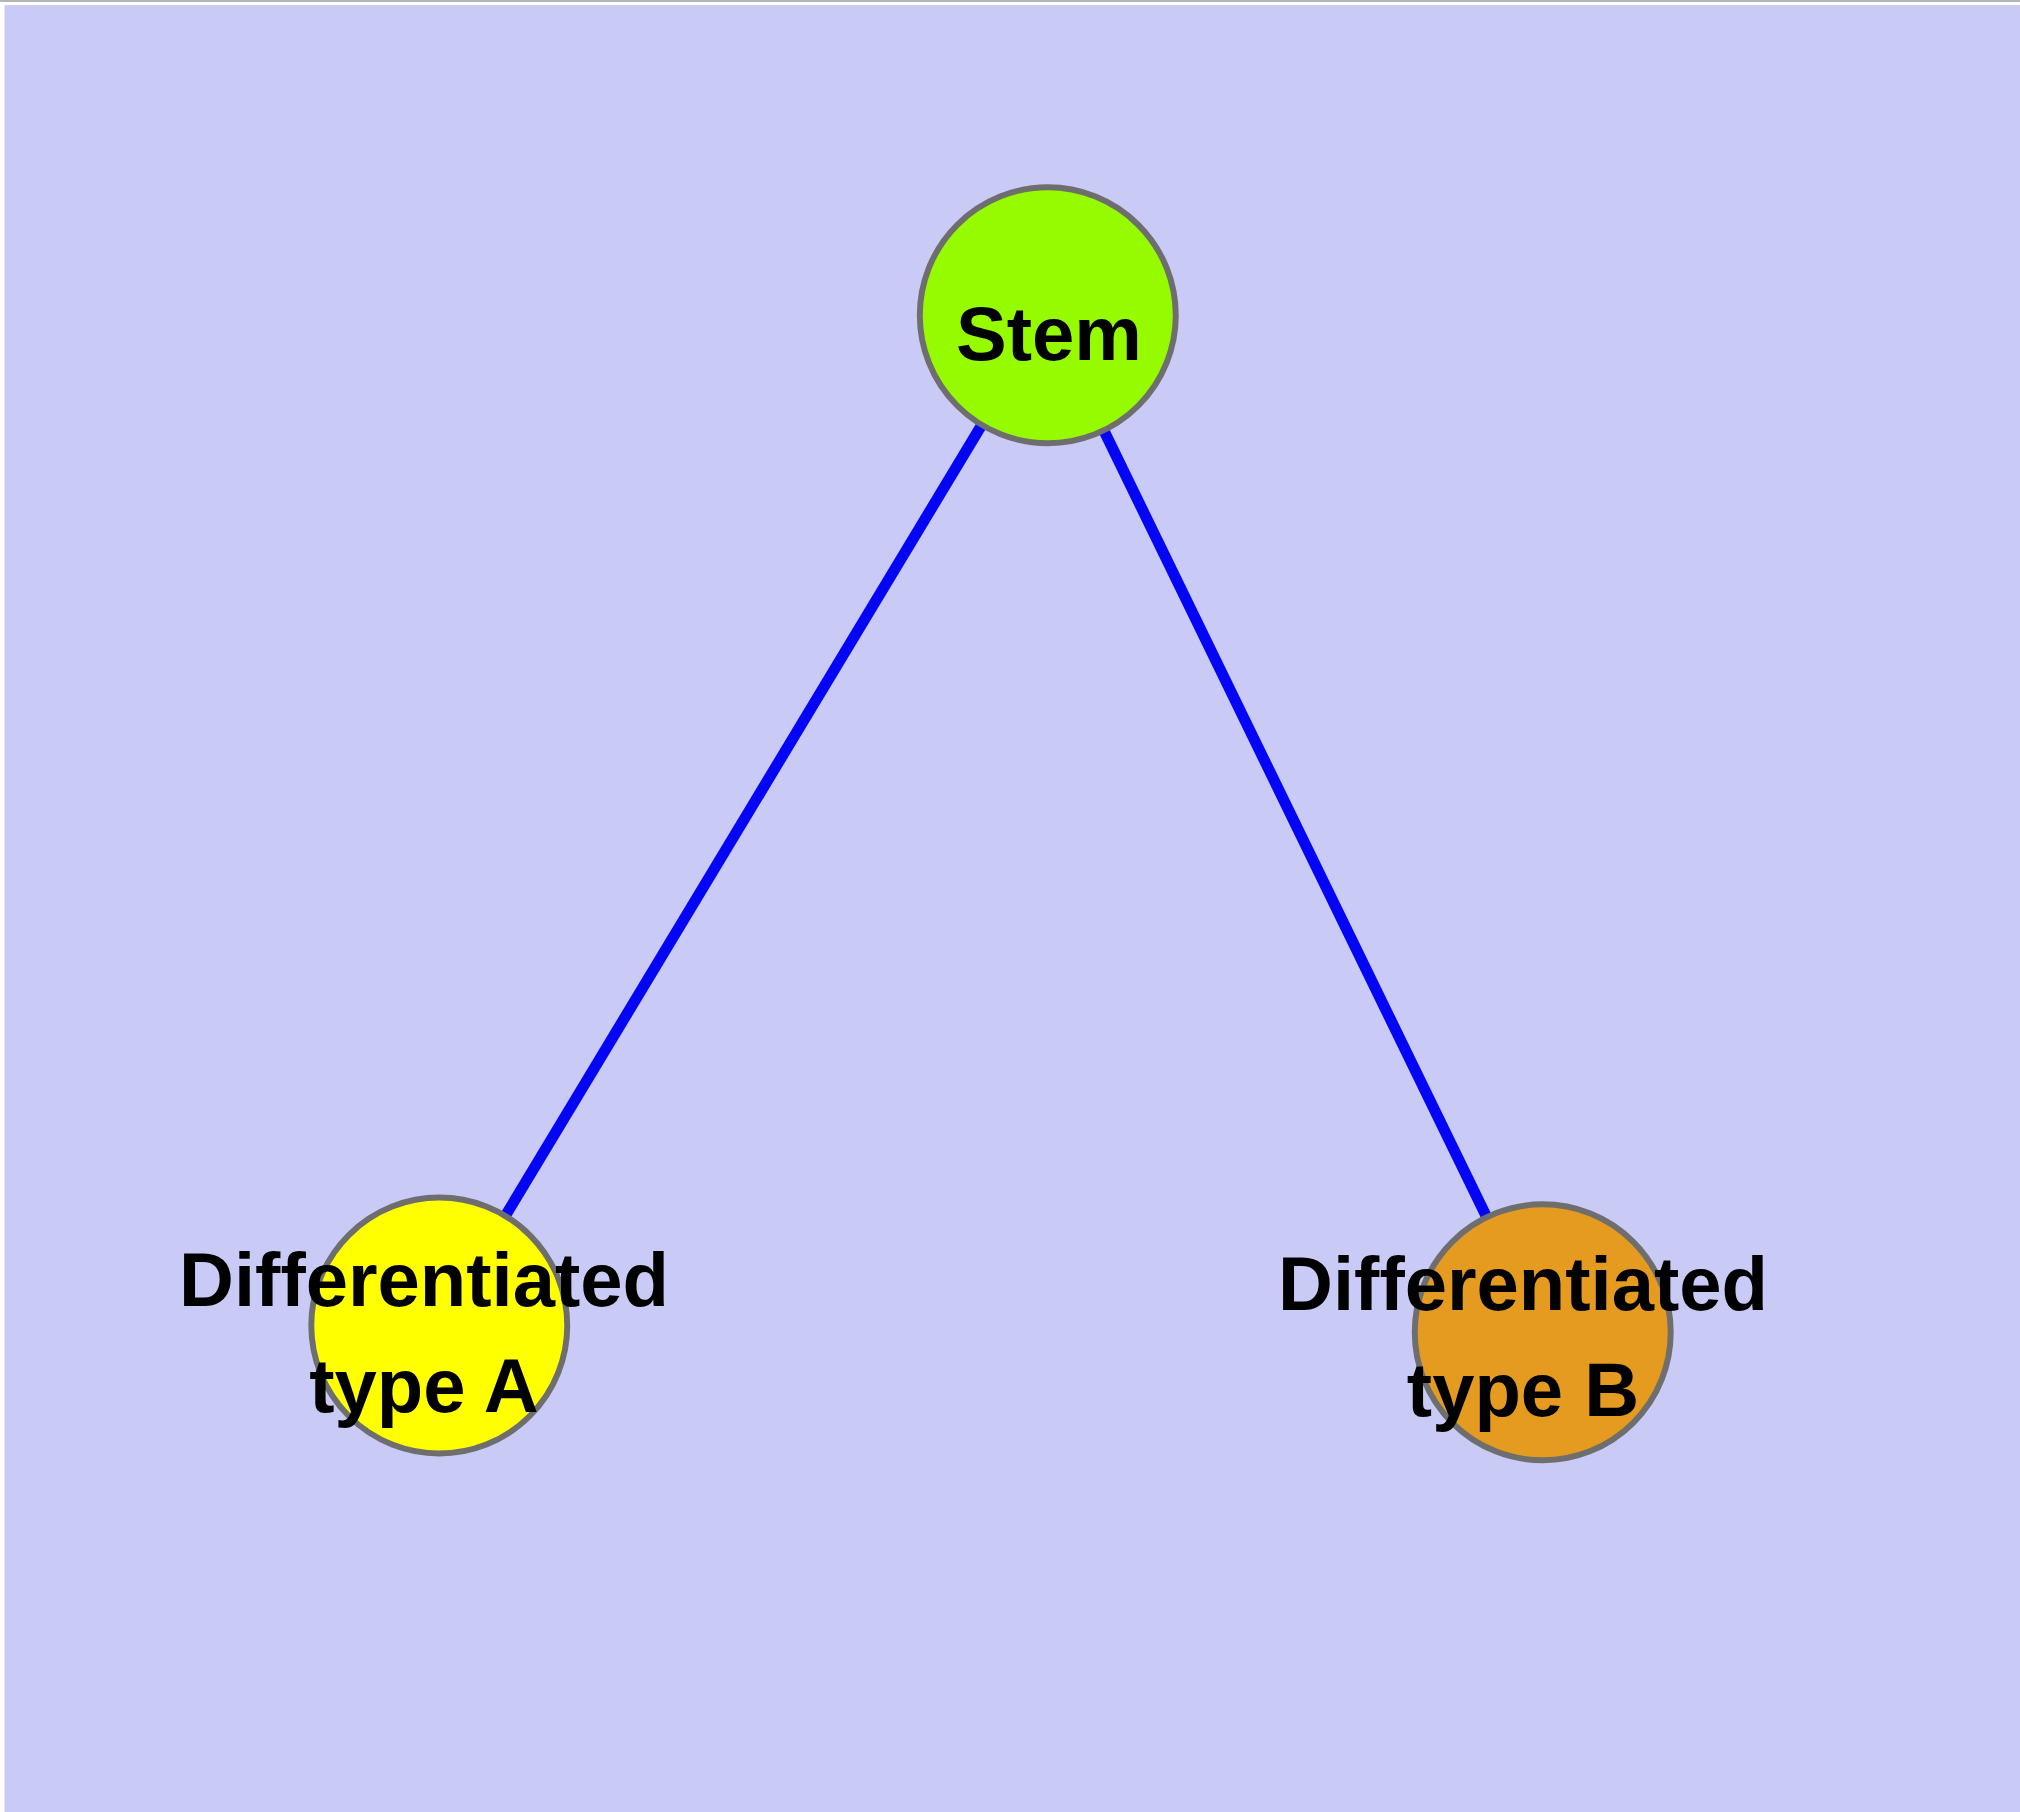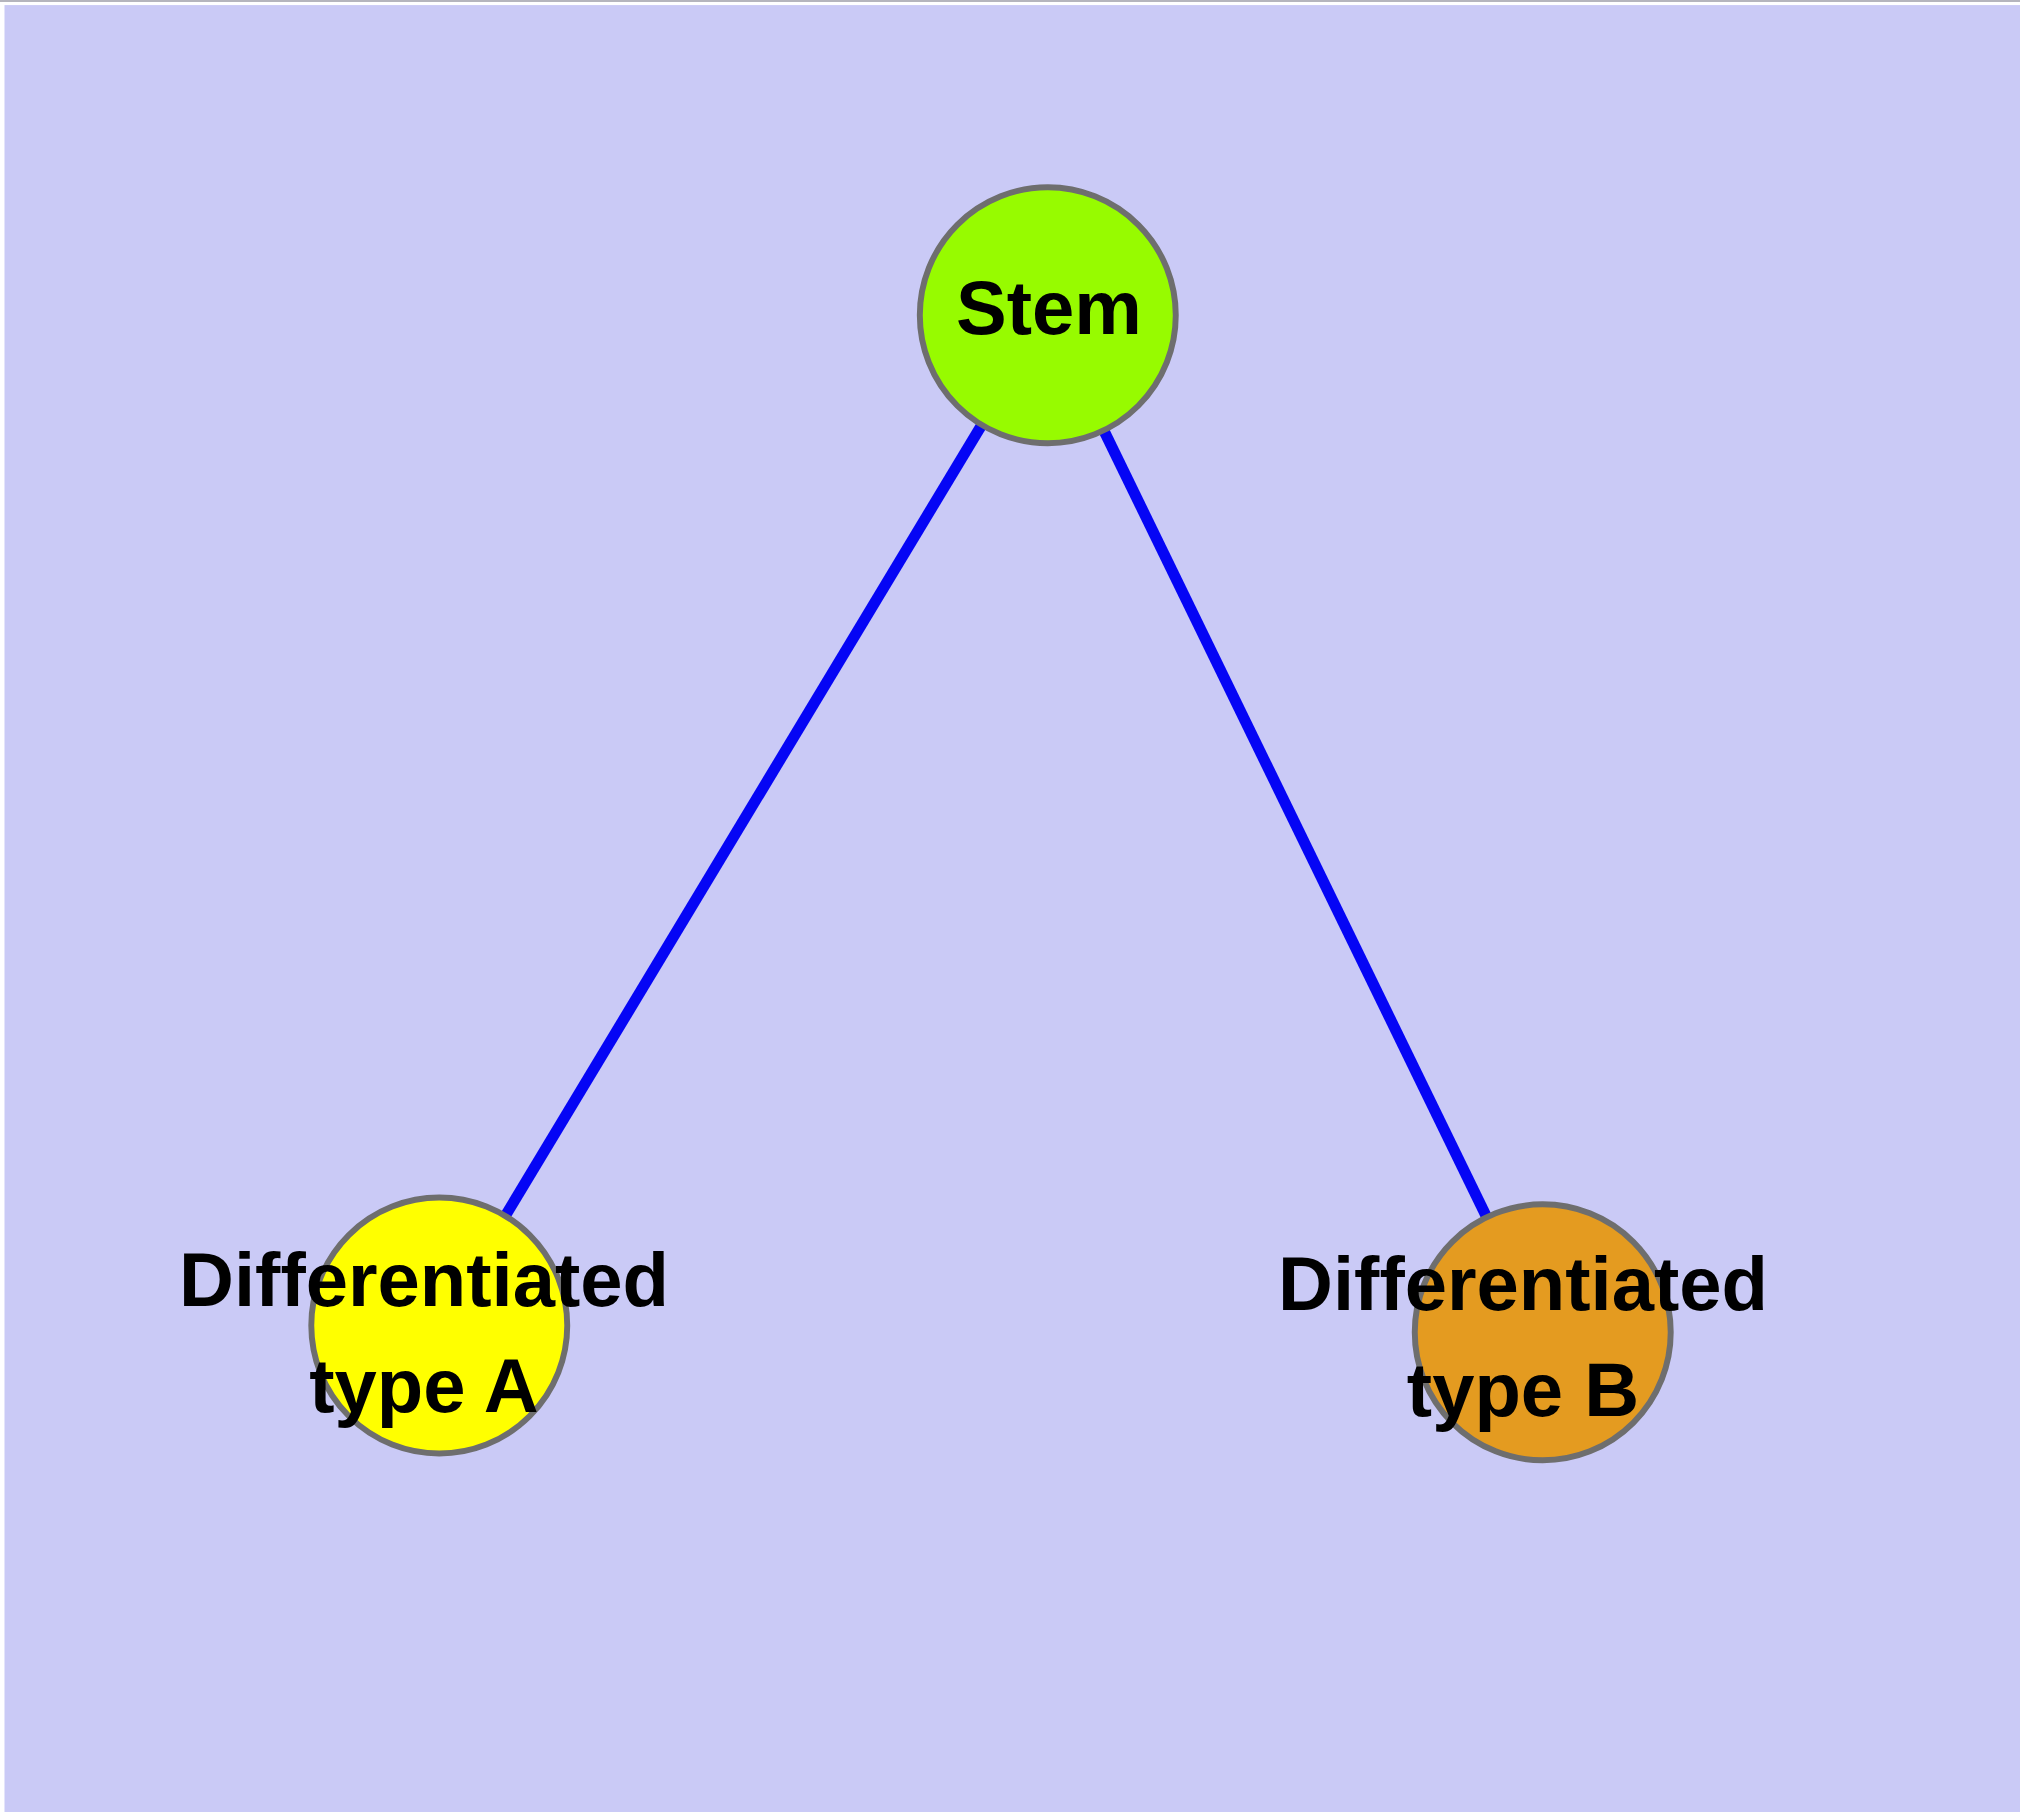--- a/index.html
+++ b/index.html
@@ -42,21 +42,21 @@
     position: absolute;
     transform: translate(-50%, -50%);
     color: #000000;
     font-weight: 700;
     font-size: 76px;
     line-height: 1.4;
     text-align: center;
     white-space: pre-line;
     pointer-events: none;
   }
-  .label-stem   { left: 1049px; top: 308px; }
+  .label-stem   { left: 1049px; top: 334px; }
   .label-type-a { left: 424px;  top: 1333px; }
   .label-type-b { left: 1523px; top: 1337px; }
 </style>
 </head>
 <body>
 
 <div class="screen">
 
   <svg class="graph" viewBox="0 0 2384 2138" xmlns="http://www.w3.org/2000/svg">
 

